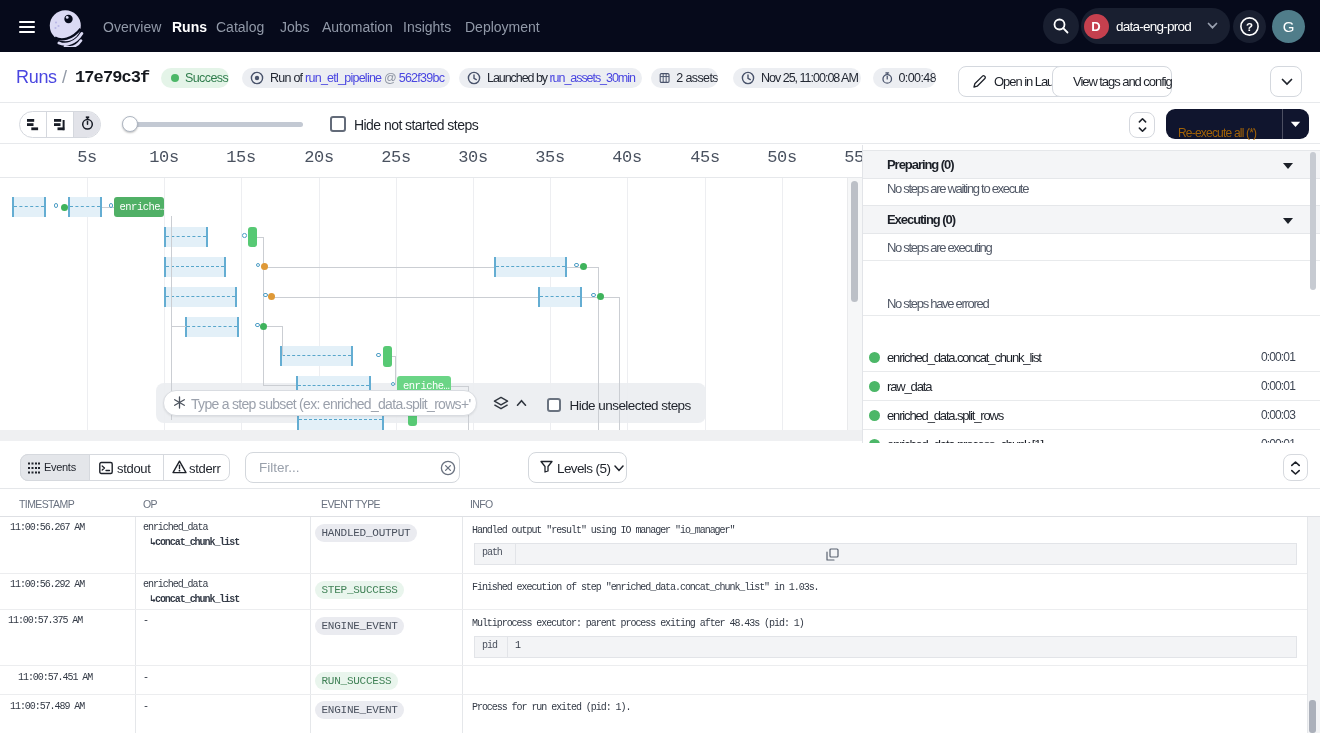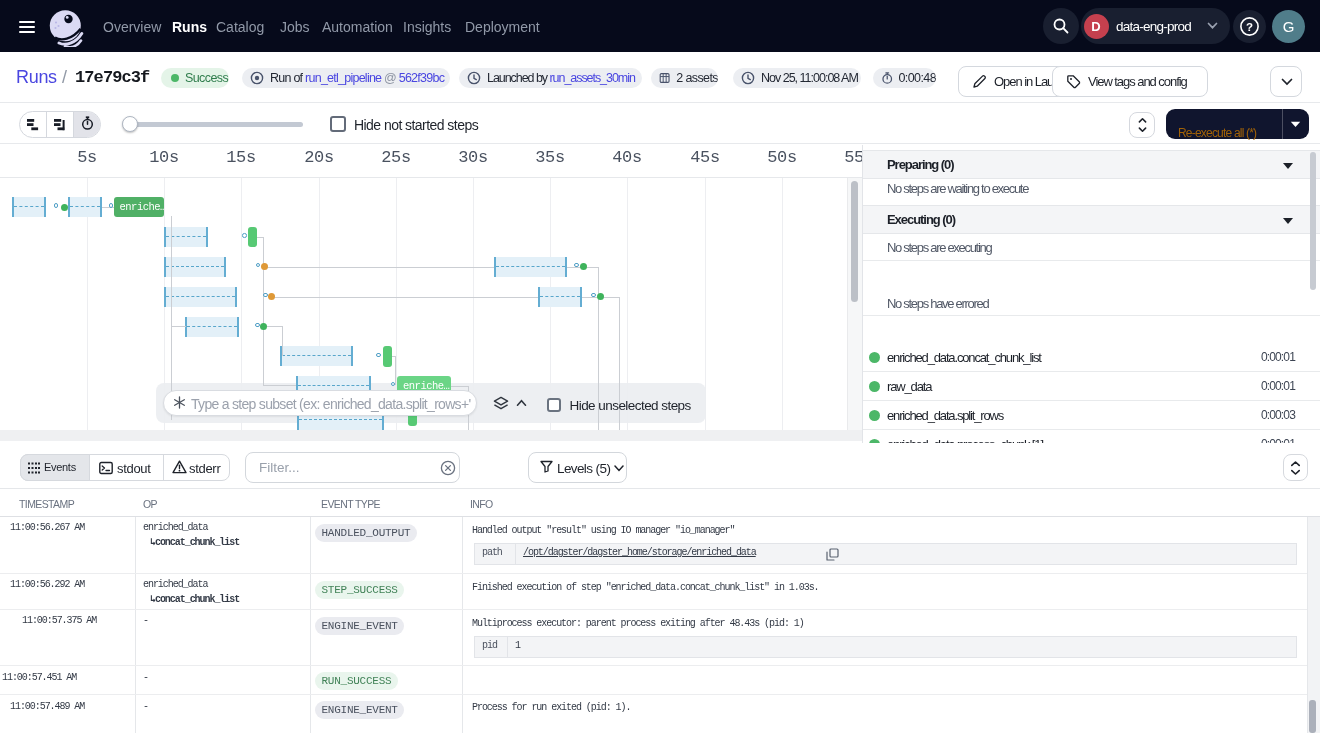--- a/index.html
+++ b/index.html
@@ -169,21 +169,21 @@
       </svg>
       <span style="margin-left:5px">0:00:48</span>
     </div>
 
     <div class="btn" style="left:958px;width:144px">
       <svg style="margin-left:13px" width="15" height="15" viewBox="0 0 15 15">
         <path d="M2 13 L2.8 9.8 L10.5 2.1 A1.4 1.4 0 0 1 12.5 2.1 L12.9 2.5 A1.4 1.4 0 0 1 12.9 4.5 L5.2 12.2 Z" stroke="#1e222a" stroke-width="1.3" fill="none" stroke-linejoin="round"></path>
       </svg>
       <span style="margin-left:7px">Open in Launchpad</span>
     </div>
-    <div class="btn" style="left:1052px;width:156px">
+    <div class="btn" style="left:1052px;width:120px">
       <svg style="margin-left:13px" width="15" height="15" viewBox="0 0 15 15">
         <path d="M1.8 7.2 L1.8 2.6 A0.8 0.8 0 0 1 2.6 1.8 L7.2 1.8 L13.2 7.8 A1.2 1.2 0 0 1 13.2 9.5 L9.5 13.2 A1.2 1.2 0 0 1 7.8 13.2 Z" stroke="#1e222a" stroke-width="1.3" fill="none" stroke-linejoin="round"></path>
         <circle cx="5" cy="5" r="1" fill="#1e222a"></circle>
       </svg>
       <span style="margin-left:7px">View tags and config</span>
     </div>
     <div class="btn" style="left:1270px;width:32px">
       <svg style="margin-left:10px" width="12" height="8" viewBox="0 0 12 8">
         <path d="M1.5 1.5 L6 6 L10.5 1.5" stroke="#1e222a" stroke-width="1.7" fill="none" stroke-linecap="round"></path>
       </svg>
@@ -448,50 +448,49 @@
 
     <div class="rrow" style="top:0;height:56.5px">
       <span class="cell" style="left:10px;top:5px">11:00:56.267 AM</span>
       <span class="cell" style="left:143px;top:5px">enriched_data</span>
       <span class="cell" style="left:150px;top:19px;font-weight:bold">↳concat_chunk_list</span>
       <span class="epill gray" style="top:7px">HANDLED_OUTPUT</span>
       <span class="cell" style="left:472px;top:8px">Handled output "result" using IO manager "io_manager"</span>
       <div class="kvbox" style="top:26px">
         <span class="cell" style="left:7px;top:3px;color:#4a515e">path</span>
         <div class="abs" style="left:40px;top:0;width:1px;height:20px;background:#e2e4e8"></div>
-        <span class="cell" style="left:48px;top:3px;text-decoration:underline">/opt/dagster/dagster_home/storage/enriched_data</span>
         <svg class="abs" style="left:351px;top:4px" width="13" height="13" viewBox="0 0 13 13">
           <rect x="4" y="1" width="8" height="8" rx="1" stroke="#5a6270" stroke-width="1.2" fill="none"></rect>
           <path d="M9 12 L2 12 L2 4" stroke="#5a6270" stroke-width="1.2" fill="none" stroke-linecap="round" stroke-linejoin="round" transform="translate(-1,0)"></path>
         </svg>
       </div>
     </div>
 
     <div class="rrow" style="top:56.5px;height:36.5px">
       <span class="cell" style="left:10px;top:5px">11:00:56.292 AM</span>
       <span class="cell" style="left:143px;top:5px">enriched_data</span>
       <span class="cell" style="left:150px;top:19px;font-weight:bold">↳concat_chunk_list</span>
       <span class="epill green" style="top:7px">STEP_SUCCESS</span>
       <span class="cell" style="left:472px;top:8px">Finished execution of step "enriched_data.concat_chunk_list" in 1.03s.</span>
     </div>
 
     <div class="rrow" style="top:93px;height:55.5px">
-      <span class="cell" style="left:22px;top:5px">11:00:57.375 AM</span>
+      <span class="cell" style="left:8px;top:5px">11:00:57.375 AM</span>
       <span class="cell" style="left:143px;top:5px">-</span>
       <span class="epill gray" style="top:7px">ENGINE_EVENT</span>
       <span class="cell" style="left:472px;top:8px">Multiprocess executor: parent process exiting after 48.43s (pid: 1)</span>
       <div class="kvbox" style="top:26px">
         <span class="cell" style="left:7px;top:3px;color:#4a515e">pid</span>
         <div class="abs" style="left:32px;top:0;width:1px;height:20px;background:#e2e4e8"></div>
         <span class="cell" style="left:40px;top:3px">1</span>
       </div>
     </div>
 
     <div class="rrow" style="top:148.5px;height:29.5px">
-      <span class="cell" style="left:2px;top:6px">11:00:57.451 AM</span>
+      <span class="cell" style="left:18px;top:6px">11:00:57.451 AM</span>
       <span class="cell" style="left:143px;top:6px">-</span>
       <span class="epill green" style="top:6px">RUN_SUCCESS</span>
     </div>
 
     <div class="rrow" style="top:178px;height:38px;border-bottom:none">
       <span class="cell" style="left:10px;top:6px">11:00:57.489 AM</span>
       <span class="cell" style="left:143px;top:6px">-</span>
       <span class="epill gray" style="top:6px">ENGINE_EVENT</span>
       <span class="cell" style="left:472px;top:7px">Process for run exited (pid: 1).</span>
     </div>

